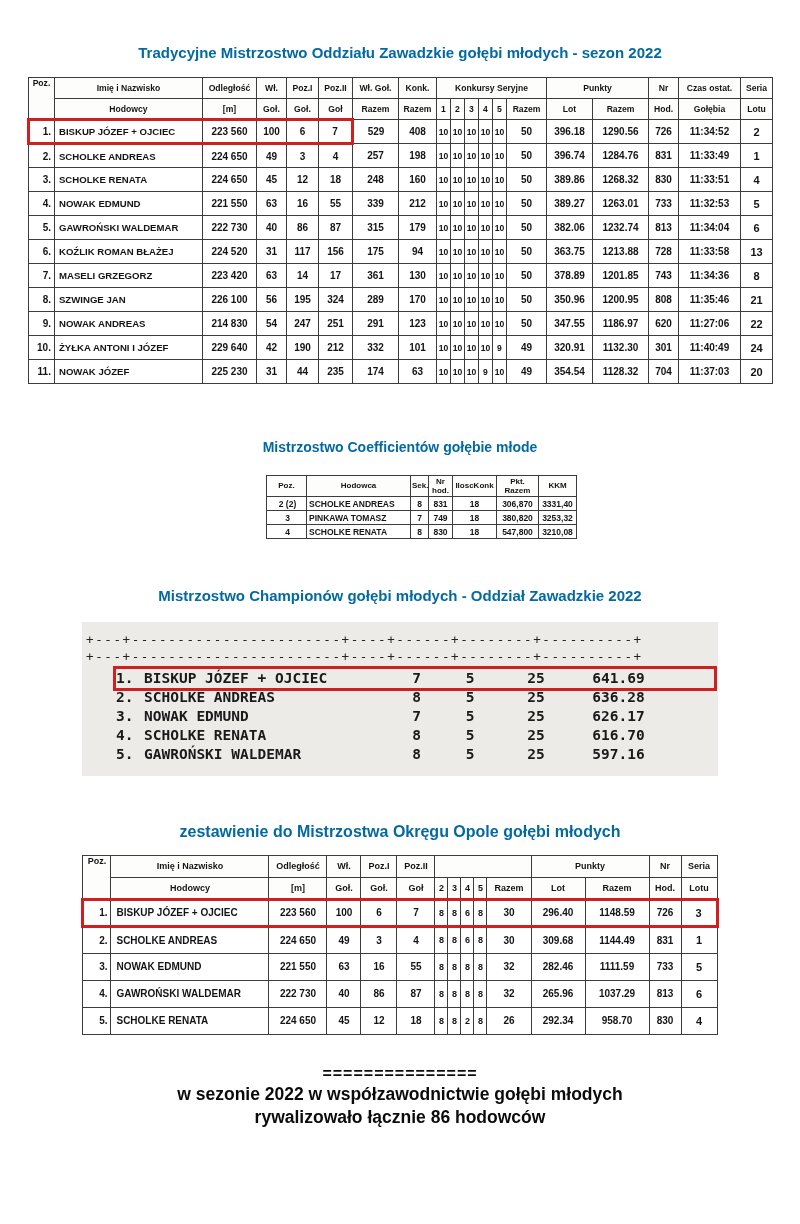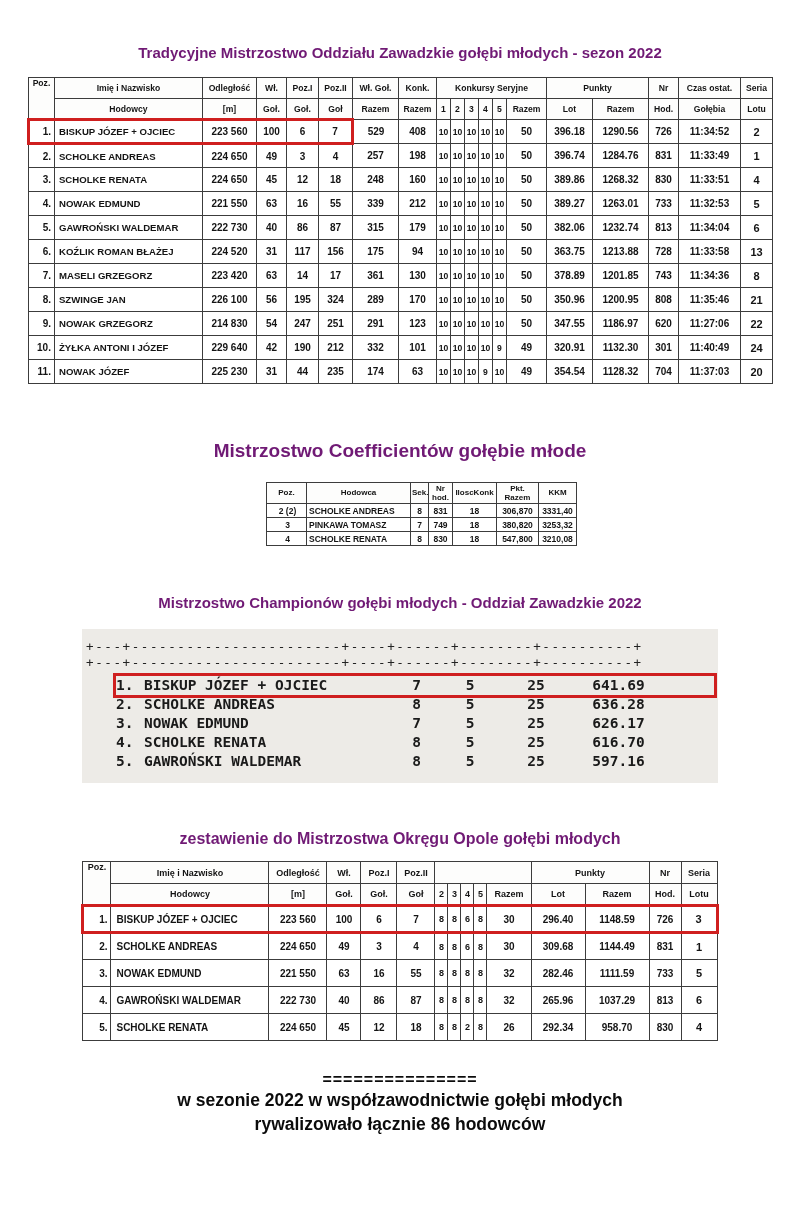--- a/index.html
+++ b/index.html
@@ -1,21 +1,21 @@
 <!DOCTYPE html>
 <html style="--hl: #cf1f1f;"><head>
 <meta charset="utf-8">
 <style>
   *{box-sizing:border-box;margin:0;padding:0}
   :root{--hl:#cf1f1f}
   html,body{background:#fff}
   body{width:800px;min-height:1224px;font-family:"Liberation Sans",sans-serif;color:#141414}
-  .title{text-align:center;font-weight:bold;color:#701a75}
+  .title{text-align:center;font-weight:bold;color:#0369a1}
   .title-1{font-size:15px;padding-top:44px;margin-bottom:16px}
-  .title-2{font-size:19px;margin-top:54px;margin-bottom:18px;line-height:1.35}
+  .title-2{font-size:14px;margin-top:54px;margin-bottom:18px;line-height:1.35}
   .title-3{font-size:15px;margin-top:48px;margin-bottom:18px}
   .title-4{font-size:16px;margin-top:46px;margin-bottom:12px;line-height:1.3}
   .tline{display:block}
 
   table{border-collapse:collapse;table-layout:fixed}
   th,td{border:1px solid #3c3c3c;overflow:hidden;white-space:nowrap}
   th{font-weight:bold;text-align:center;background:#fdfdfc}
 
   
   #t1{width:744px;margin:0 auto;font-size:10px}
@@ -294,21 +294,21 @@
         <td class="sm">10</td>
         <td>50</td>
         <td>350.96</td>
         <td>1200.95</td>
         <td>808</td>
         <td>11:35:46</td>
         <td class="seria">21</td>
       </tr>
         <tr>
         <td class="poz">9.</td>
-        <td class="name">NOWAK GRZEGORZ</td>
+        <td class="name">NOWAK ANDREAS</td>
         <td>214 830</td>
         <td>54</td>
         <td>247</td>
         <td>251</td>
         <td>291</td>
         <td>123</td>
         <td class="sm">10</td>
         <td class="sm">10</td>
         <td class="sm">10</td>
         <td class="sm">10</td>

